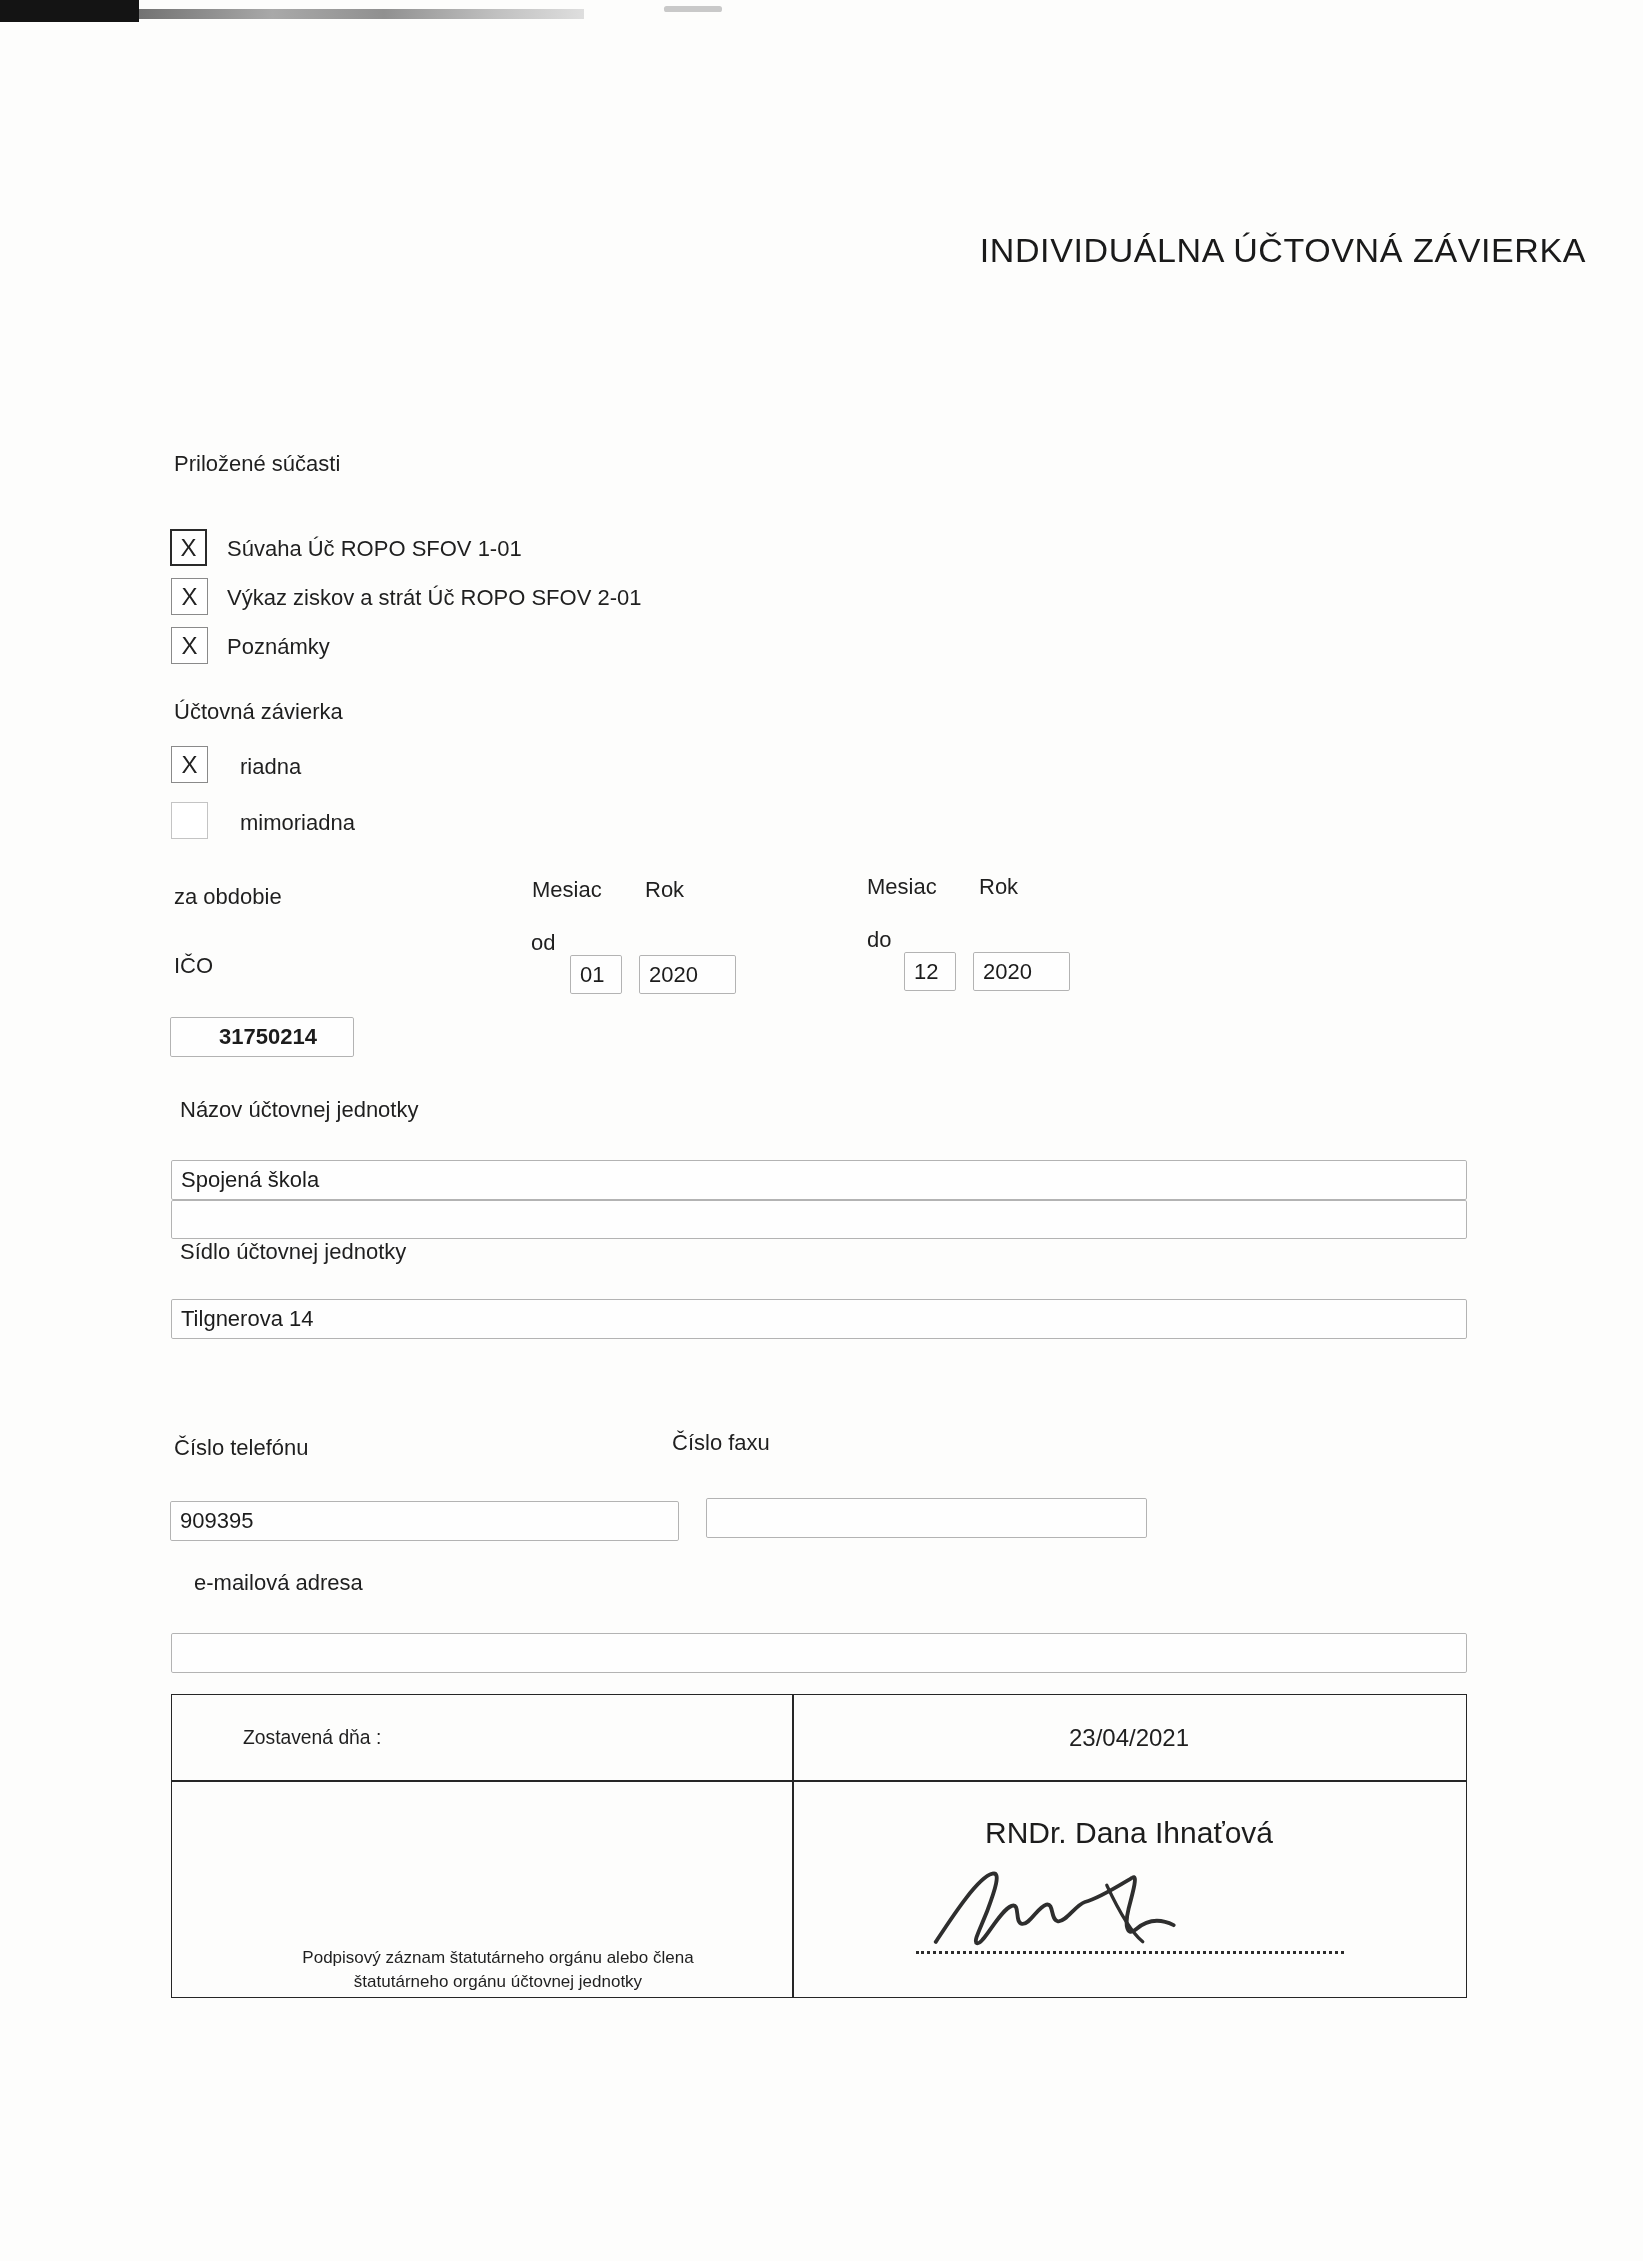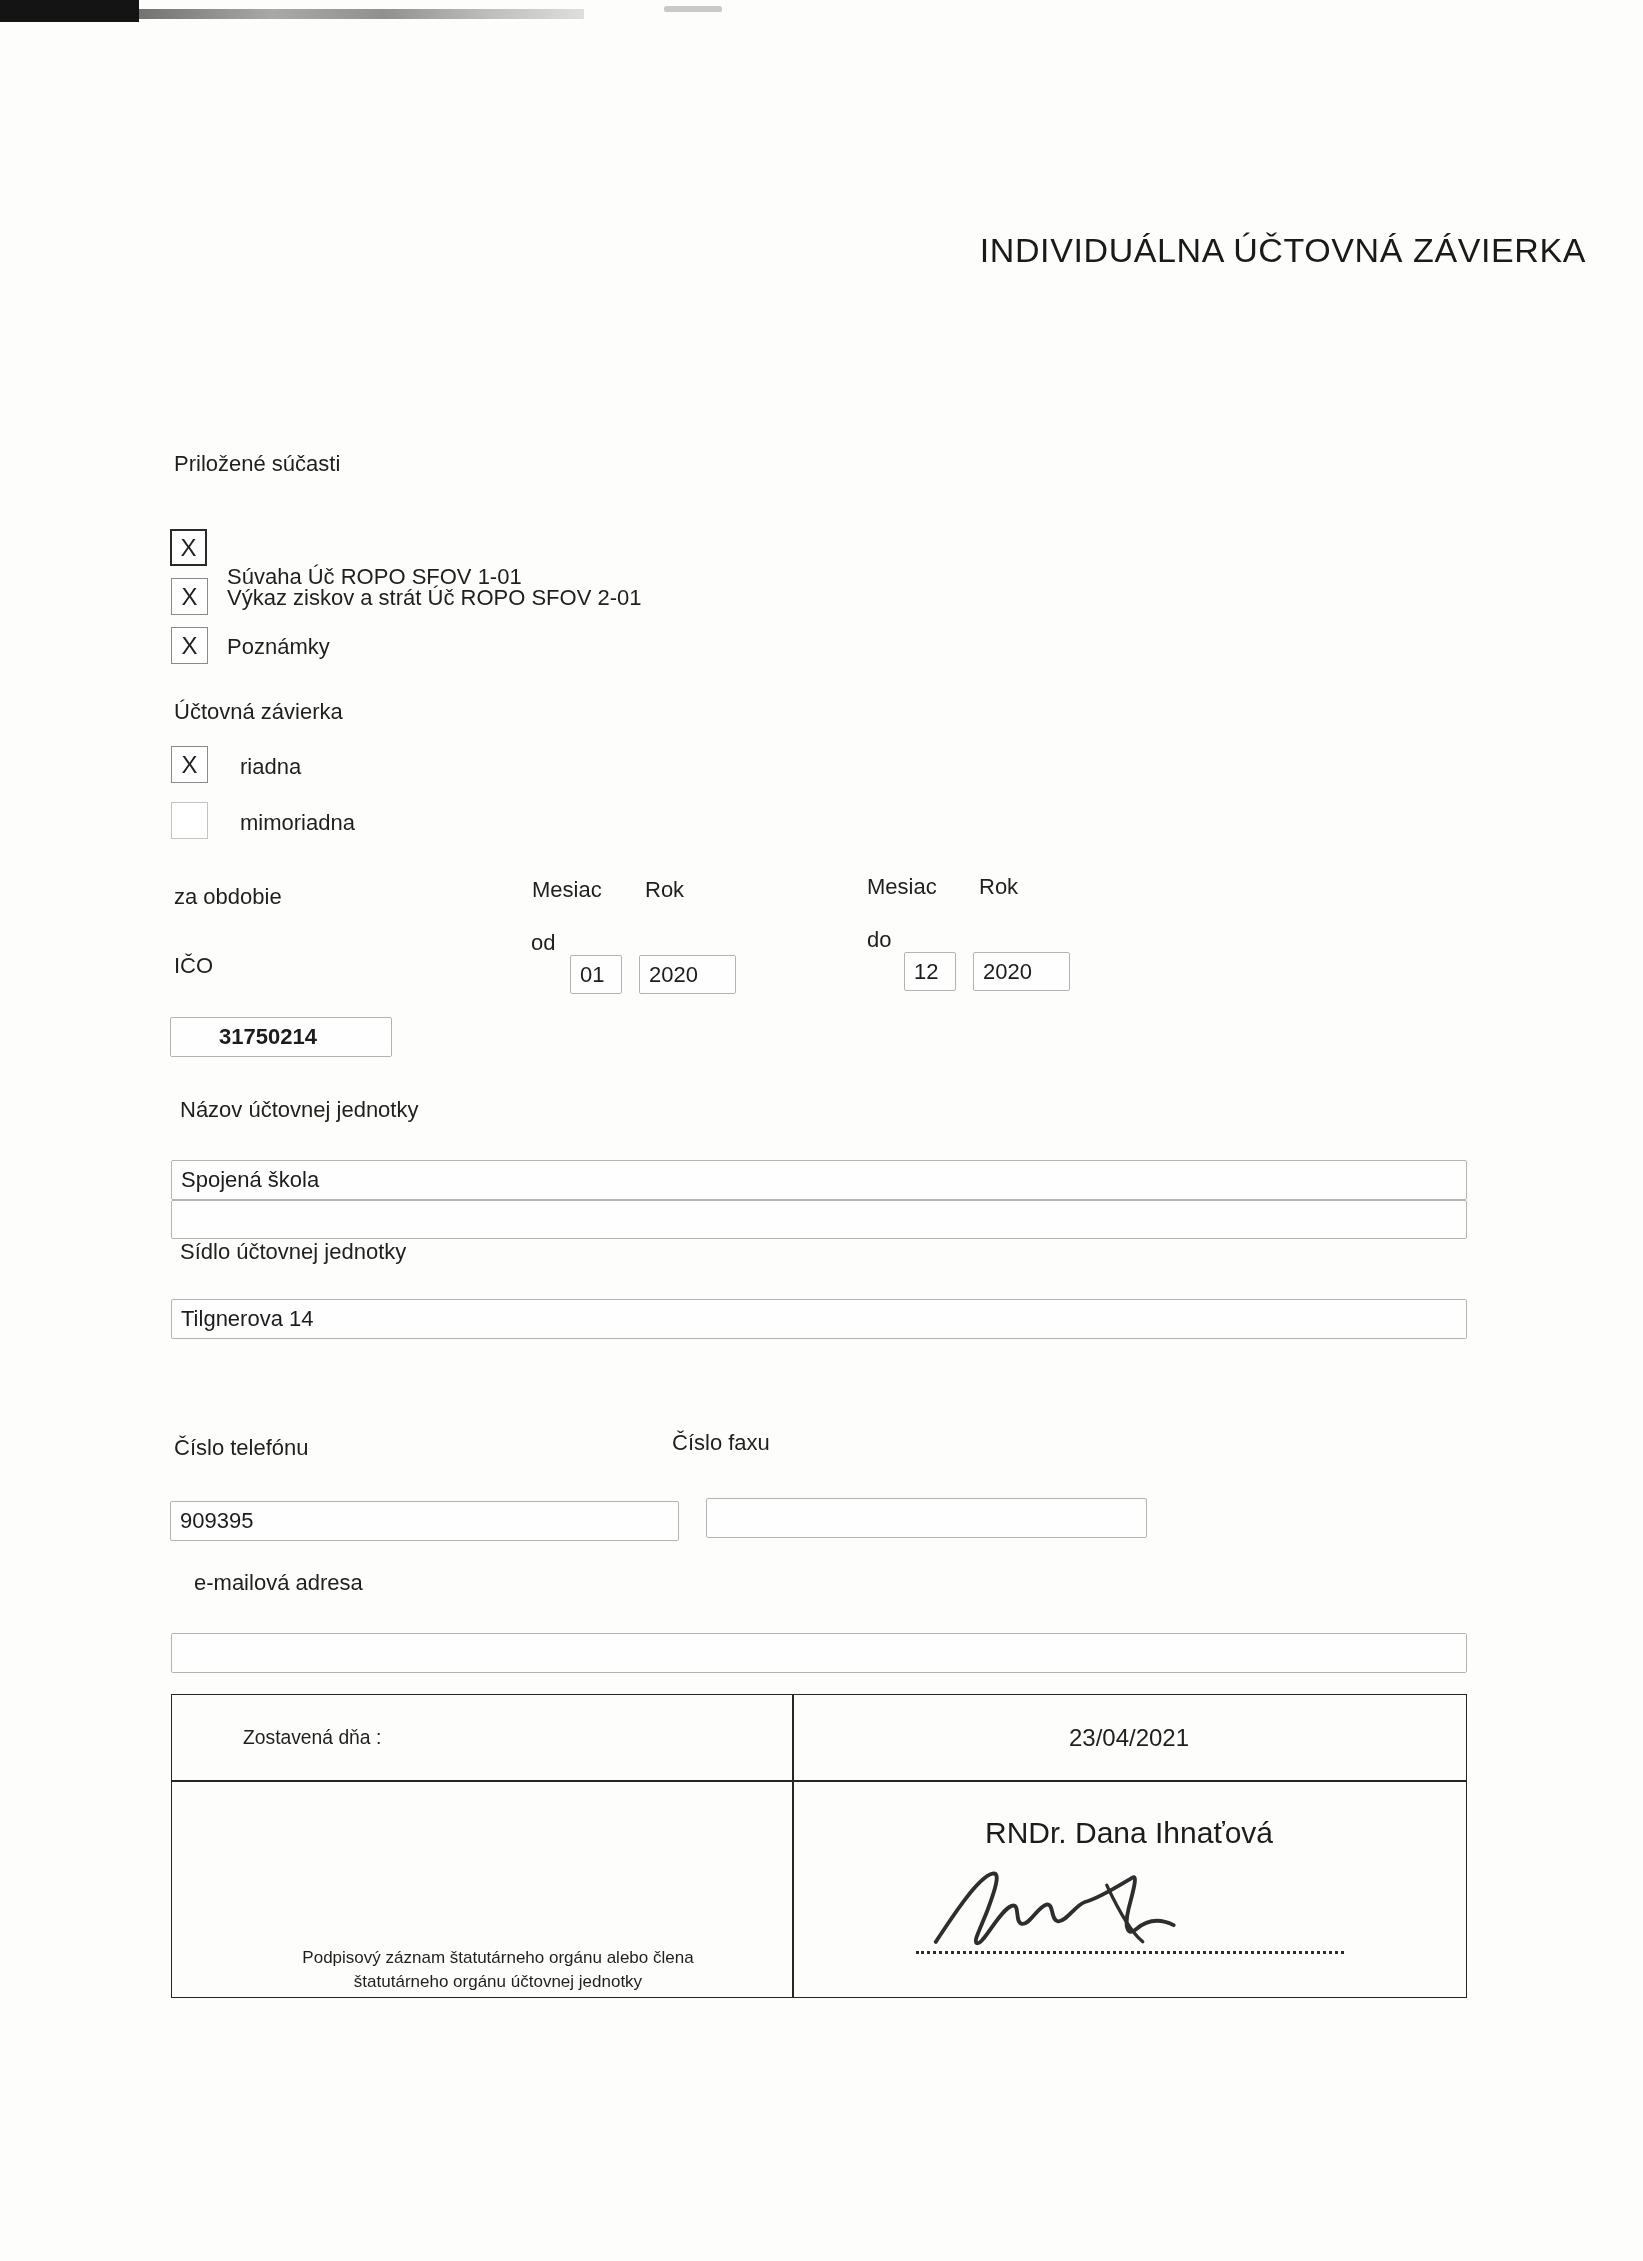--- a/index.html
+++ b/index.html
@@ -110,21 +110,21 @@
   <div class="abs scan-bar-gray"></div>
   <div class="abs scan-smudge"></div>
 
   <div class="abs title">INDIVIDUÁLNA ÚČTOVNÁ ZÁVIERKA</div>
 
   <div class="abs label" style="left:174px; top:451px;">Priložené súčasti</div>
 
   <div class="abs checkbox cb-dark" style="left:170px; top:529px;">
     <span>X</span>
   </div>
-  <div class="abs label" style="left:227px; top:564px;">Súvaha Úč ROPO SFOV 1-01</div>
+  <div class="abs label" style="left:227px; top:536px;">Súvaha Úč ROPO SFOV 1-01</div>
 
   <div class="abs checkbox cb-mid" style="left:171px; top:578px;">
     <span>X</span>
   </div>
   <div class="abs label" style="left:227px; top:585px;">Výkaz ziskov a strát Úč ROPO SFOV 2-01</div>
 
   <div class="abs checkbox cb-mid" style="left:171px; top:627px;">
     <span>X</span>
   </div>
   <div class="abs label" style="left:227px; top:634px;">Poznámky</div>
@@ -159,21 +159,21 @@
 
   <div class="abs label" style="left:867px; top:927px;">do</div>
   <div class="abs fieldbox" style="left:904px; top:919px; width:52px; height:39px;">
     <span>12</span>
   </div>
   <div class="abs fieldbox" style="left:973px; top:919px; width:97px; height:39px;">
     <span>2020</span>
   </div>
 
   <div class="abs label" style="left:174px; top:953px;">IČO</div>
-  <div class="abs fieldbox bold" style="left:170px; top:984px; width:222px; height:40px;padding-left:48px;">
+  <div class="abs fieldbox bold" style="left:170px; top:984px; width:184px; height:40px;padding-left:48px;">
     <span>31750214</span>
   </div>
 
   <div class="abs label" style="left:180px; top:1097px;">Názov účtovnej jednotky</div>
   <div class="abs fieldbox" style="left:171px; top:1127px; width:1296px; height:40px;">
     <span>Spojená škola</span>
   </div>
   <div class="abs fieldbox" style="left:171px; top:1167px; width:1296px; height:39px;">
     <span></span>
   </div>

